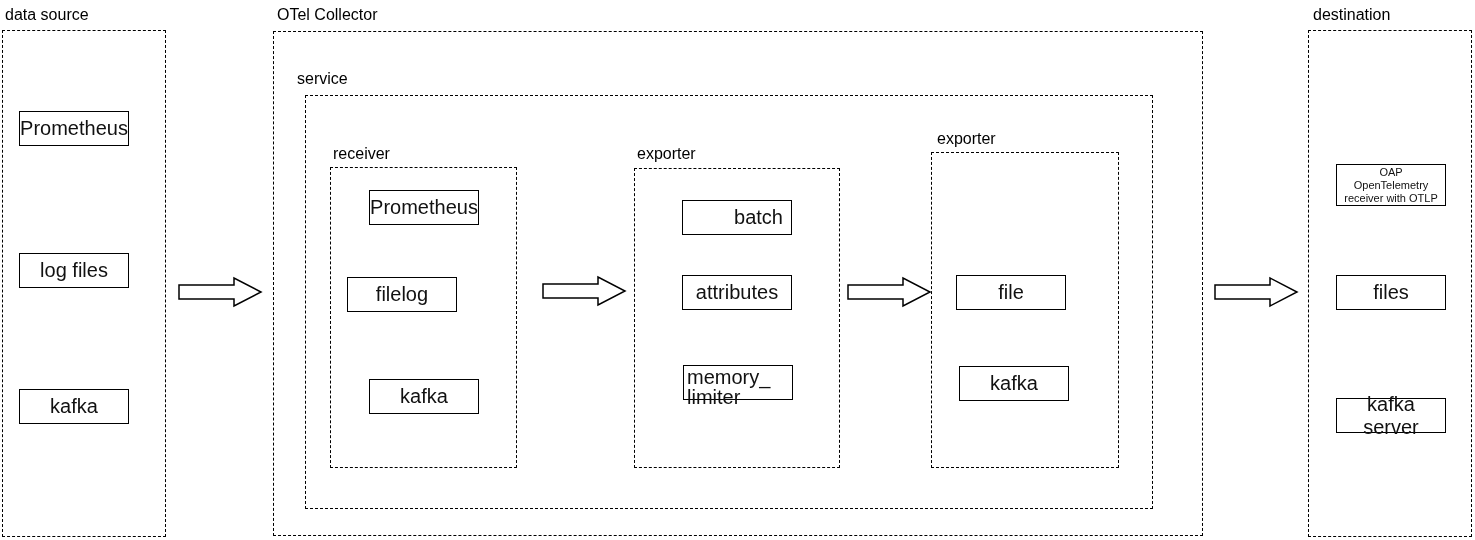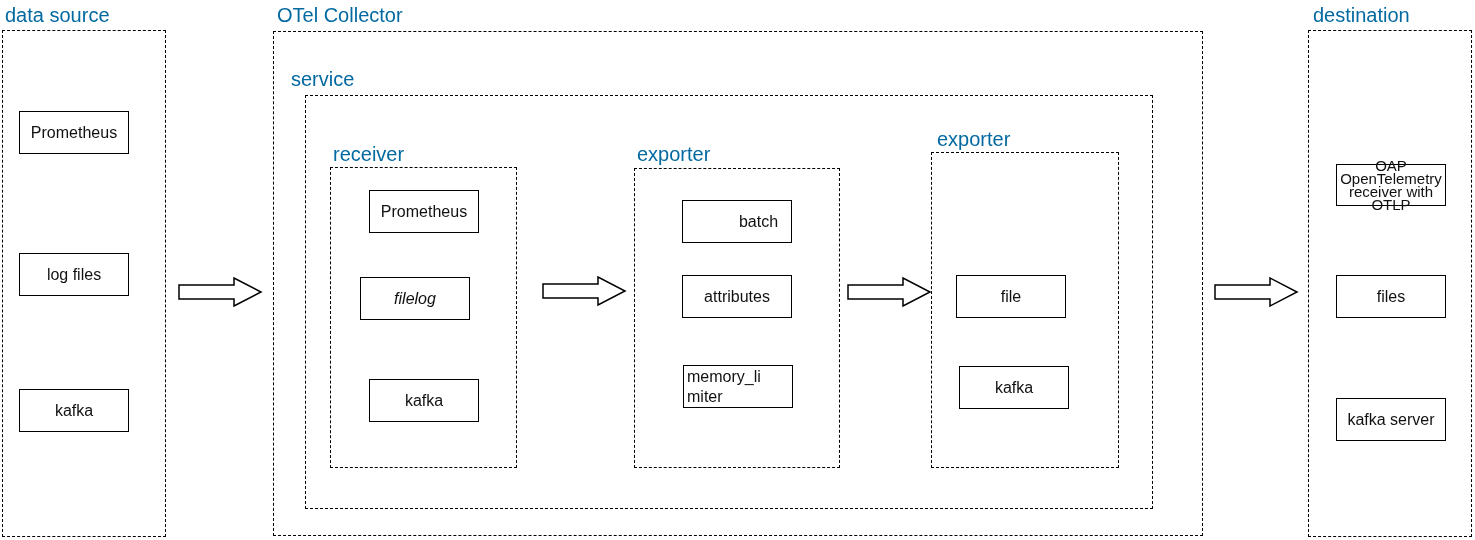--- a/index.html
+++ b/index.html
@@ -6,53 +6,53 @@
   #canvas{
     position:relative;
     width:1475px;height:540px;
     background:#ffffff;
     font-family:"Liberation Sans", sans-serif;
     color:#111111;
     overflow:hidden;
   }
   .section-label{
     position:absolute;
-    font-size:20px;
+    font-size:16px;
     line-height:18px;
-    color:#0369a1;
+    color:#000000;
     white-space:nowrap;
   }
   .dashed-box{
     position:absolute;
     border:1.4px dashed #000000;
     box-sizing:border-box;
     background:transparent;
   }
   .node{
     position:absolute;
-    width:110px;height:43px;
+    width:110px;height:35px;
     border:1.4px solid #000000;
     box-sizing:border-box;
     background:#ffffff;
     display:flex;align-items:center;justify-content:center;
-    font-size:16px;
+    font-size:20px;
     text-align:center;
     color:#111111;
   }
   .node-mem{
     justify-content:flex-start;
     align-items:flex-start;
     text-align:left;
     padding:1px 18px 0 3px;
     word-break:break-all;
     line-height:20px;
   }
   .node-small{
     flex-direction:column;
-    font-size:15px;
+    font-size:11px;
     line-height:13px;
     height:42px;
   }
   .arrow{
     position:absolute;
     width:85px;height:32px;
   }
   .arrow polygon{
     fill:#ffffff;
     stroke:#000000;
@@ -60,40 +60,40 @@
     stroke-linejoin:miter;
   }
 </style>
 </head>
 <body>
 
 <div id="canvas">
 
   <div class="section-label" style="left:5px;top:6px;">data source</div>
   <div class="section-label" style="left:277px;top:6px;">OTel Collector</div>
-  <div class="section-label" style="left:291px;top:70px;">service</div>
+  <div class="section-label" style="left:297px;top:70px;">service</div>
   <div class="section-label" style="left:333px;top:145px;">receiver</div>
   <div class="section-label" style="left:637px;top:145px;">exporter</div>
   <div class="section-label" style="left:937px;top:130px;">exporter</div>
   <div class="section-label" style="left:1313px;top:6px;">destination</div>
 
   <div class="dashed-box" style="left:2px;top:30px;width:164px;height:507px;"></div>
   <div class="dashed-box" style="left:273px;top:31px;width:930px;height:505px;"></div>
   <div class="dashed-box" style="left:305px;top:95px;width:848px;height:414px;"></div>
   <div class="dashed-box" style="left:330px;top:167px;width:187px;height:301px;"></div>
   <div class="dashed-box" style="left:634px;top:168px;width:206px;height:300px;"></div>
   <div class="dashed-box" style="left:931px;top:152px;width:188px;height:316px;"></div>
   <div class="dashed-box" style="left:1308px;top:30px;width:164px;height:507px;"></div>
 
   <div class="node" style="left:19px;top:111px;">Prometheus</div>
   <div class="node" style="left:19px;top:253px;">log files</div>
   <div class="node" style="left:19px;top:389px;">kafka</div>
 
   <div class="node" style="left:369px;top:190px;">Prometheus</div>
-  <div class="node" style="left:360px;top:277px;font-style:italic;">filelog</div>
+  <div class="node" style="left:347px;top:277px;">filelog</div>
   <div class="node" style="left:369px;top:379px;">kafka</div>
 
   <div class="node" style="left:682px;top:200px;padding-left:43px;">batch</div>
   <div class="node" style="left:682px;top:275px;">attributes</div>
   <div class="node node-mem" style="left:683px;top:365px;">memory_limiter</div>
 
   <div class="node" style="left:956px;top:275px;text-align:center;">file</div>
   <div class="node" style="left:959px;top:366px;">kafka</div>
 
   <div class="node node-small" style="left:1336px;top:164px;">

